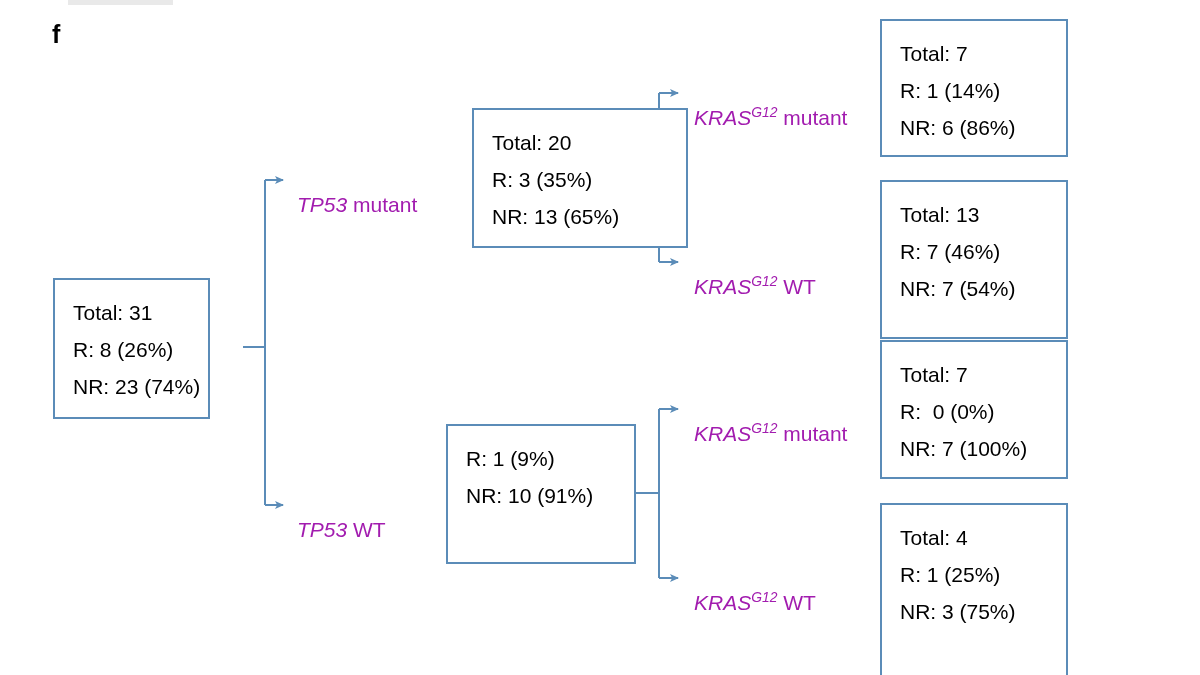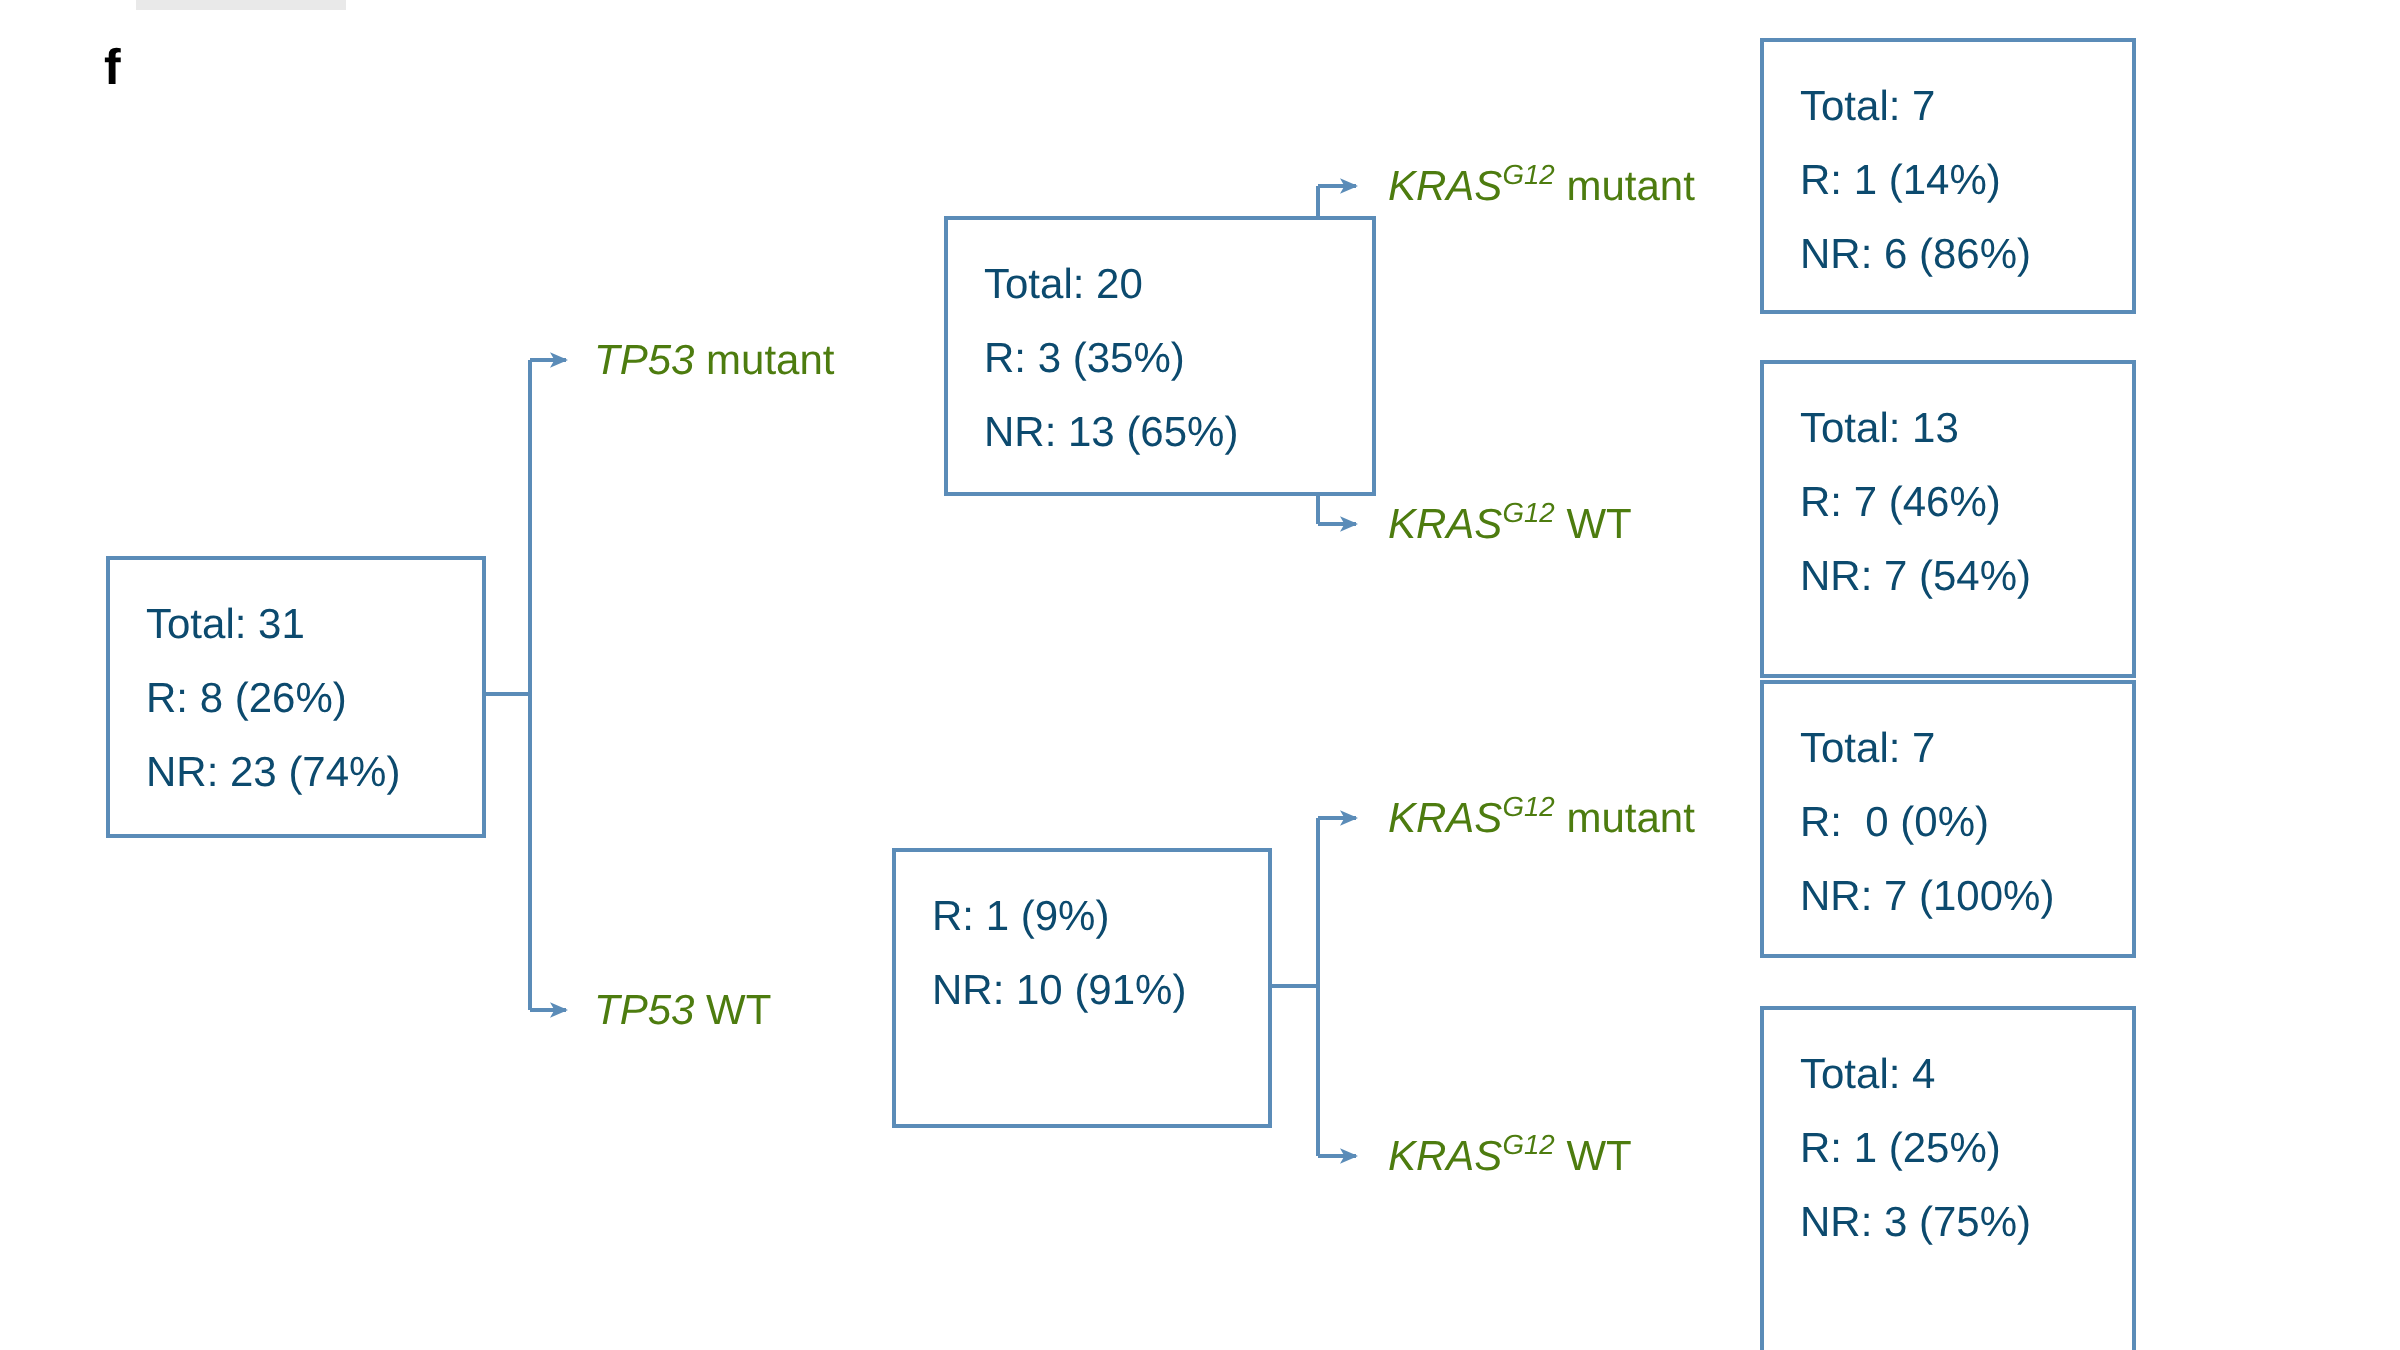--- a/index.html
+++ b/index.html
@@ -41,28 +41,29 @@
     position: absolute;
     box-sizing: border-box;
     border: 2px solid #5b8cb8;
     background: #ffffff;
     padding: 14px 0 0 18px;
   }
   .node-box .line {
     font-size: 21px;
     line-height: 37px;
     white-space: pre;
-    color: #0c4a6e;
+    color: #000000;
   }
   .branch-label {
     position: absolute;
     font-size: 21px;
     white-space: nowrap;
-    color: #4d7c0f;
+    color: #a21caf;
     line-height: 1;
+    margin-top: 24px;
   }
   .branch-label .gene {
     font-style: italic;
   }
   .branch-label .gene sup {
     font-style: italic;
     font-size: 0.66em;
     vertical-align: super;
     line-height: 0;
   }
@@ -106,21 +107,21 @@
     </g>
 
     <g stroke="#5b8cb8" stroke-width="2" fill="none">
       <path d="M636,493 L659,493"></path>
       <path d="M659,409 L659,578"></path>
       <path d="M659,409 L678,409" marker-end="url(#arrow)"></path>
       <path d="M659,578 L678,578" marker-end="url(#arrow)"></path>
     </g>
   </svg>
 
-  <div class="node-box" style="left:53px; top:278px; width:190px; height:141px;">
+  <div class="node-box" style="left:53px; top:278px; width:157px; height:141px;">
     <div class="line">Total: 31</div>
     <div class="line">R: 8 (26%)</div>
     <div class="line">NR: 23 (74%)</div>
   </div>
 
   <div class="branch-label" style="left:297px; top:170px;">
     <span class="gene"><span>TP53</span><sup></sup></span><span style="white-space:pre;"> mutant</span>
   </div>
 
   <div class="branch-label" style="left:297px; top:495px;">

